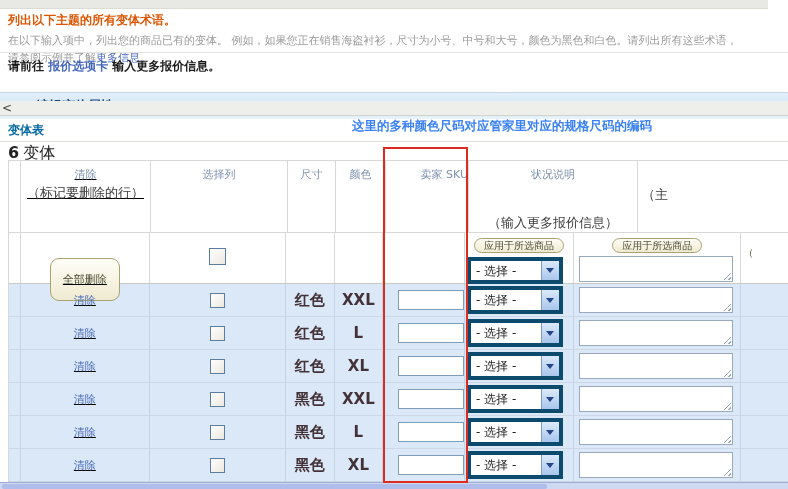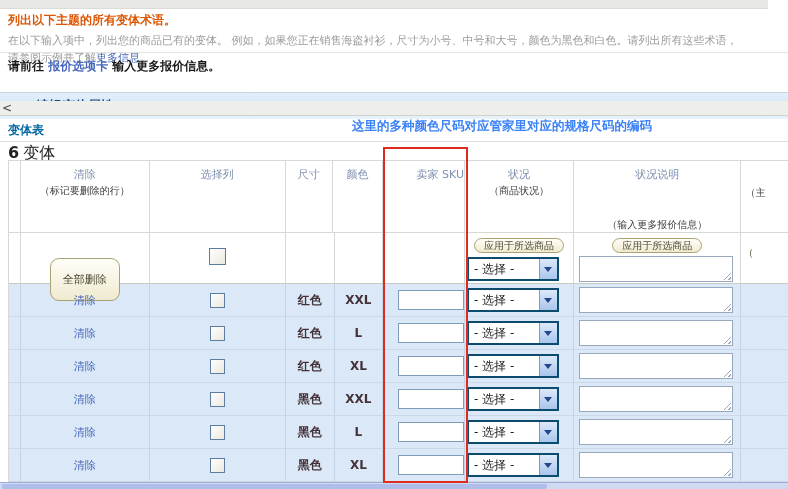--- a/index.html
+++ b/index.html
@@ -24,43 +24,43 @@
   .table-title{position:absolute;left:8px;top:5px;font-size:12px;font-weight:bold;color:#0369a1;}
   .annotation{position:absolute;left:352px;top:1px;font-size:12.5px;font-weight:bold;color:#3b82f6;white-space:nowrap;}
 
   .count-row{position:absolute;left:8px;top:143px;font-size:16px;color:#222;}
   .count-num{font-weight:bold;margin-right:4px;}
 
   
   .vtable{position:absolute;left:8px;top:160px;width:892px;border-left:1px solid #d8d8d8;}
   .trow{display:flex;box-sizing:border-box;}
   .td,.th{box-sizing:border-box;border-right:1px solid #d8d8d8;display:flex;flex-direction:column;align-items:center;}
-  .c0{width:12px;}.c1{width:130px;}.c2{width:137px;}.c3{width:50px;}.c4{width:48px;}
+  .c0{width:12px;}.c1{width:130px;text-decoration:underline;}.c2{width:137px;}.c3{width:50px;}.c4{width:48px;}
   .c5{width:83px;align-items:flex-end;}.c6{width:110px;}.c7{width:169px;justify-content:space-between;}.c8{width:161px;border-right:none;}
   .head{height:73px;background:#fff;border-top:1px solid #d8d8d8;border-bottom:1px solid #d8d8d8;}
   .head .th{padding-top:6px;}
   .hlabel{font-size:11px;color:#7d8fae;text-align:center;}
-  .hsub{font-size:10px;color:#3c3c3c;text-align:center;margin-top:2px;white-space:nowrap;}
+  .hsub{font-size:13px;color:#3c3c3c;text-align:center;margin-top:2px;white-space:nowrap;}
   .c8 .hsub{align-self:flex-start;margin-left:4px;margin-top:19px;}
 
   .action{height:51px;background:#fff;border-bottom:1px solid #c9c9c4;}
   .action .td{justify-content:flex-start;padding-top:5px;}
   .data{height:33px;background:#dbe8f7;border-bottom:1px solid #ccd8e8;}
   .data .td{justify-content:center;border-right:1px solid #c5d3e6;}
   .data .td.c8{border-right:none;}
-  .val{font-size:12px;font-weight:600;color:#443238;}
+  .val{font-size:15px;font-weight:600;color:#443238;}
   .link.sm{font-size:11px;}
 
   
   .btn-pill{font-size:11px;color:#4a4a33;background:linear-gradient(180deg,#fffef7,#efead0);border:1px solid #a8a371;border-radius:9px;padding:13px 12px;cursor:pointer;white-space:nowrap;margin-top:20px;}
   .btn-apply{font-size:10px;color:#4a4a33;background:linear-gradient(180deg,#fffef7,#efead0);border:1px solid #a8a371;border-radius:8px;padding:0 9px;height:15px;line-height:14px;cursor:pointer;white-space:nowrap;}
   .cb{width:13px;height:13px;border:1px solid #5a7da0;background:linear-gradient(135deg,#ffffff,#ece8df);display:inline-block;margin-top:0;}
   .action .cb{margin-top:10px;width:15px;height:15px;}
   .sku{width:60px;height:18px;border:1px solid #7f9db9;background:#fff;font-size:11px;padding:0 2px;}
-  .sel{display:flex;width:88px;height:20px;border:2px solid #0c4a6e;background:#fff;align-self:flex-start;margin-left:2px;cursor:pointer;}
+  .sel{display:flex;width:88px;height:20px;border:4px solid #0c4a6e;background:#fff;align-self:flex-start;margin-left:2px;cursor:pointer;}
   .sel-txt{flex:1;font-size:12px;color:#222;padding:2px 0 0 5px;white-space:nowrap;overflow:hidden;}
   .sel-chev{width:17px;background:linear-gradient(180deg,#dce9fa,#a9c6ec);border-left:1px solid #7f9db9;display:flex;align-items:center;justify-content:center;}
   .tri{width:0;height:0;border-left:4px solid transparent;border-right:4px solid transparent;border-top:5px solid #23468c;}
   .action .sel{margin-top:4px;}
   .data .sel{align-self:flex-start;margin-left:2px;}
   .ta{position:relative;width:152px;height:24px;border:1px solid #99a8bc;background:#fff;align-self:flex-start;margin-left:5px;}
   .action .ta{margin-top:3px;}
   .grip{position:absolute;right:1px;bottom:1px;width:8px;height:8px;background:repeating-linear-gradient(135deg,#9aa8b8 0 1px,transparent 1px 3px);clip-path:polygon(100% 0,100% 100%,0 100%);}
   .clip-frag{font-size:10px;color:#4a4a33;align-self:flex-start;margin-left:2px;margin-top:8px;}
 
@@ -113,24 +113,20 @@
       </div>
       <div class="th c4">
         <span class="hlabel">尺寸</span>
       </div>
       <div class="th c3">
         <span class="hlabel">颜色</span>
       </div>
       <div class="th c5">
         <span class="hlabel">卖家 SKU</span>
       </div>
-      <div class="th c6">
-        <span class="hlabel">状况</span>
-        <span class="hsub">（商品状况）</span>
-      </div>
       <div class="th c7">
         <span class="hlabel">状况说明</span>
         <span class="hsub">（输入更多报价信息）</span>
       </div>
       <div class="th c8">
         <span class="hsub">（主</span>
       </div>
     </div>
 
     <div class="trow action">

